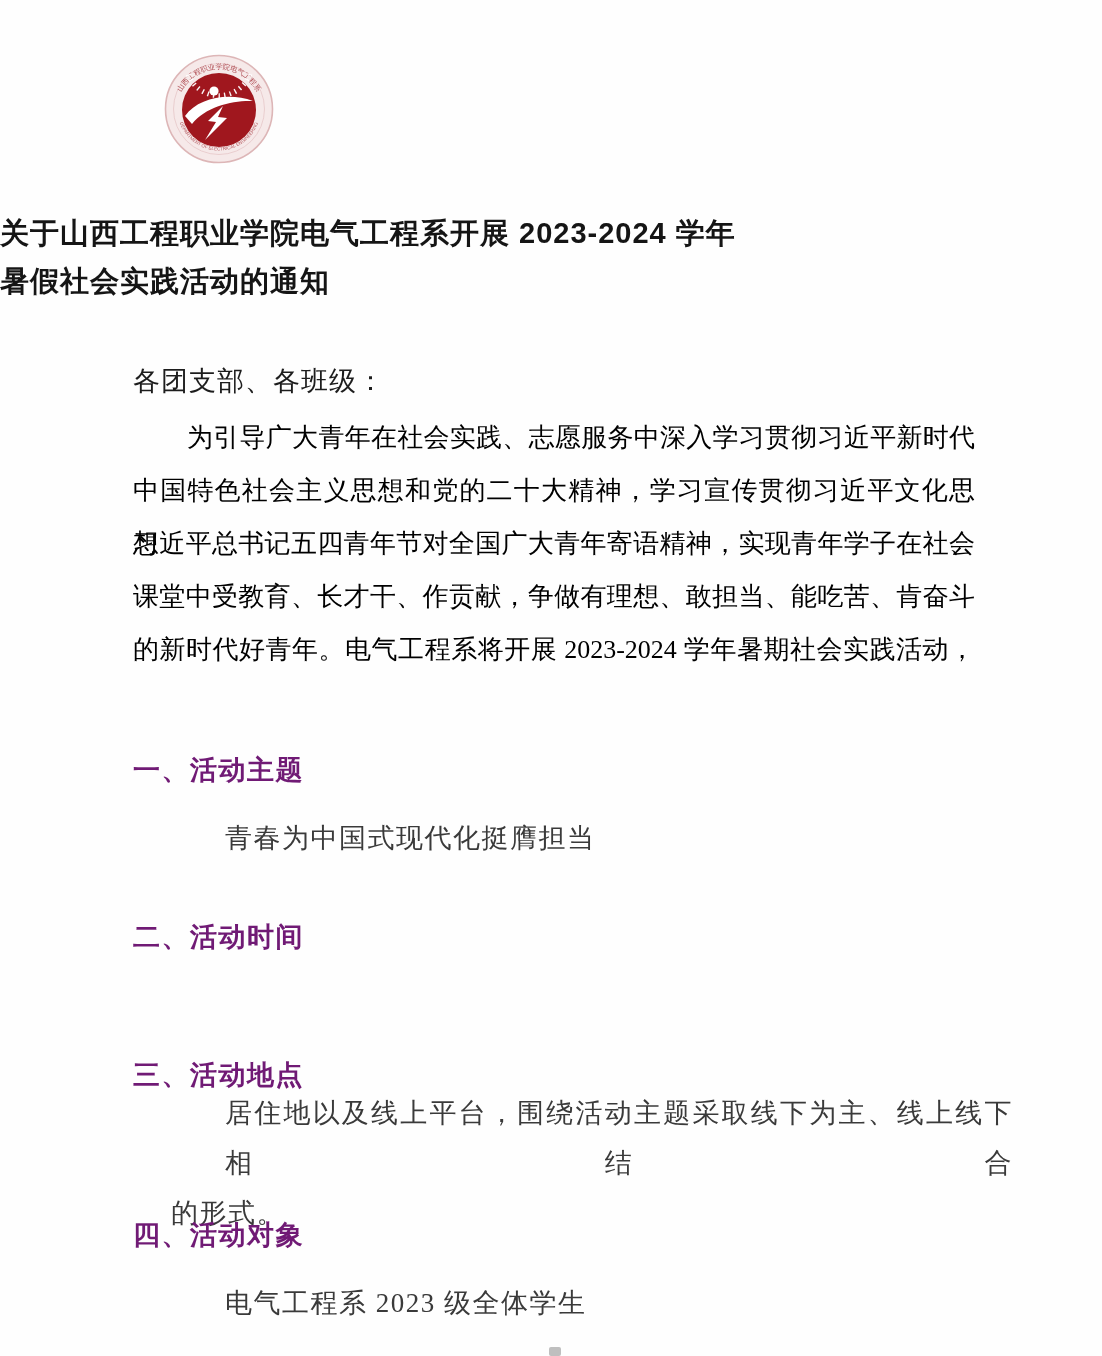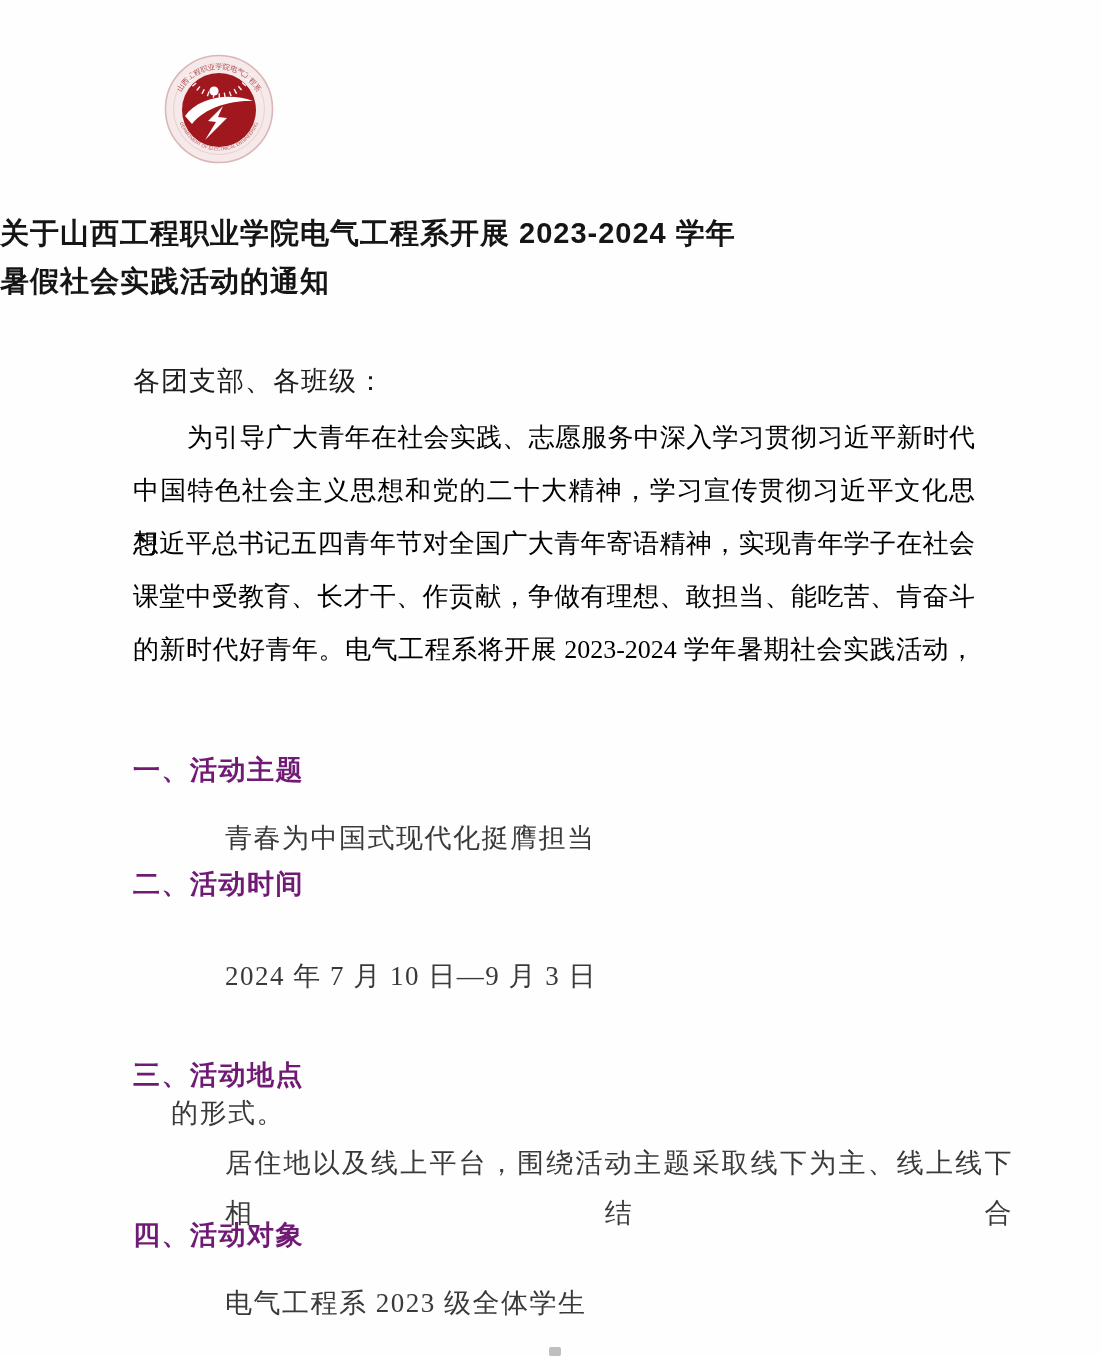--- a/index.html
+++ b/index.html
@@ -151,29 +151,26 @@
     <div class="pline just">习近平总书记五四青年节对全国广大青年寄语精神，实现青年学子在社会</div>
     <div class="pline just">课堂中受教育、长才干、作贡献，争做有理想、敢担当、能吃苦、肯奋斗</div>
     <div class="pline just">的新时代好青年。电气工程系将开展 2023-2024 学年暑期社会实践活动，</div>
   </div>
 
   <div class="sec-heading" style="top:753px;">一、活动主题</div>
   <div class="sec-body single" style="top:821px;">
     <span class="indent" style="display:inline-block;">青春为中国式现代化挺膺担当</span>
   </div>
 
-  <div class="sec-heading" style="top:867px;">二、活动时间</div>
-  <div class="sec-body single" style="top:959px;">
-    <span class="indent" style="display:inline-block;">2024 年 7 月 10 日—9 月 3 日</span>
-  </div>
+  <div class="sec-heading" style="top:920px;">二、活动时间</div>
 
   <div class="sec-heading" style="top:1058px;">三、活动地点</div>
   <div class="sec-body" style="top:1088px;">
+    <div class="bline indent just">居住地以及线上平台，围绕活动主题采取线下为主、线上线下相结合</div>
     <div class="bline">的形式。</div>
-    <div class="bline indent just">居住地以及线上平台，围绕活动主题采取线下为主、线上线下相结合</div>
   </div>
 
   <div class="sec-heading" style="top:1218px;">四、活动对象</div>
   <div class="sec-body single" style="top:1286px;">
     <span class="indent" style="display:inline-block;">电气工程系 2023 级全体学生</span>
   </div>
 
   <div class="clip-fragment"></div>
 
 </div>

